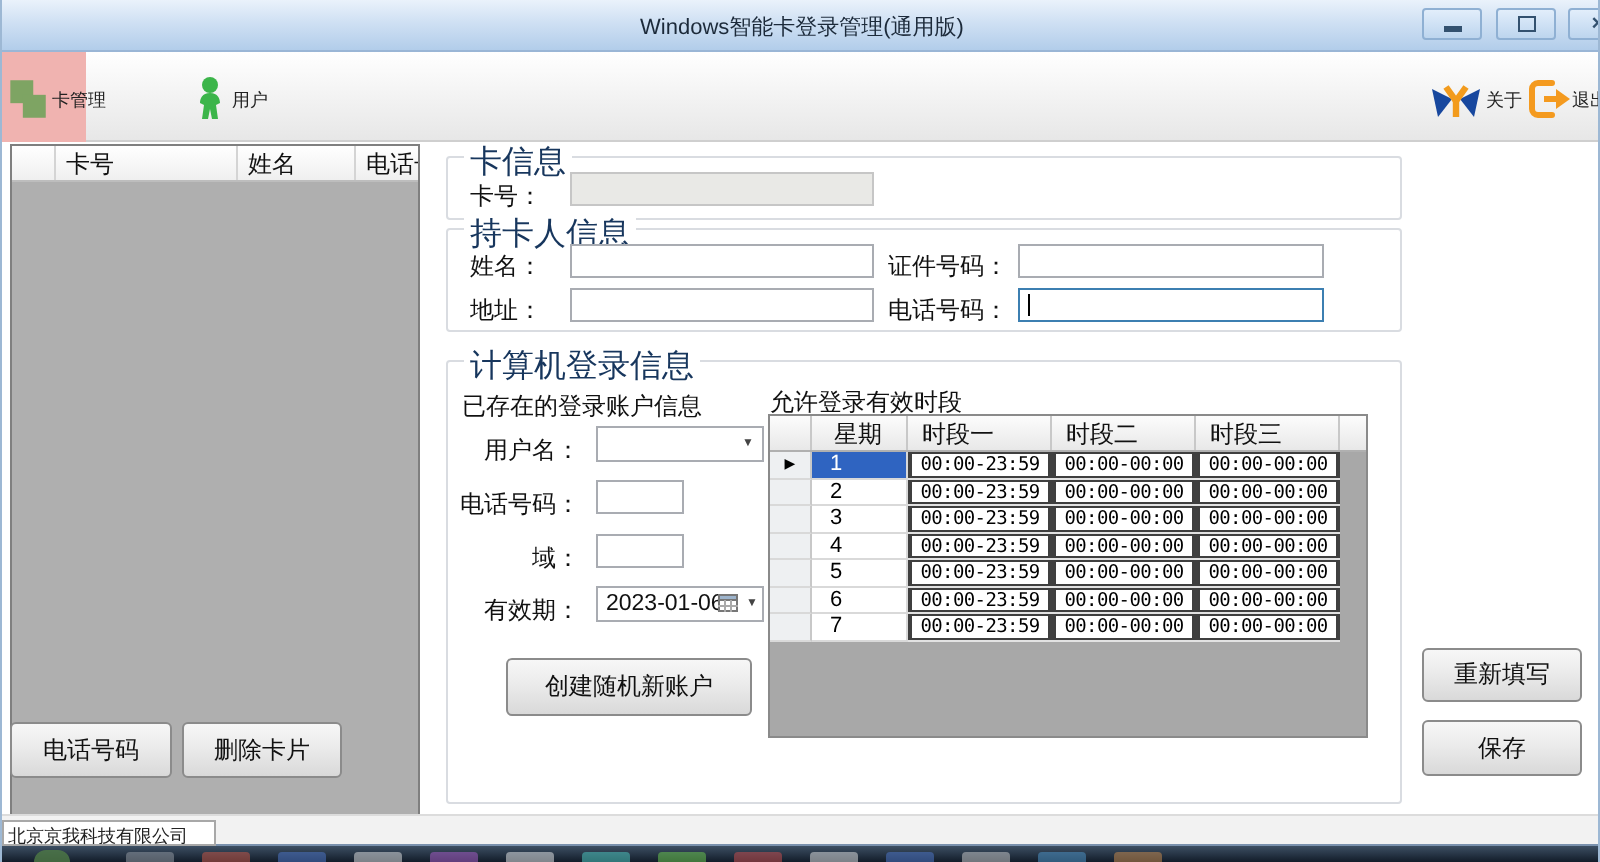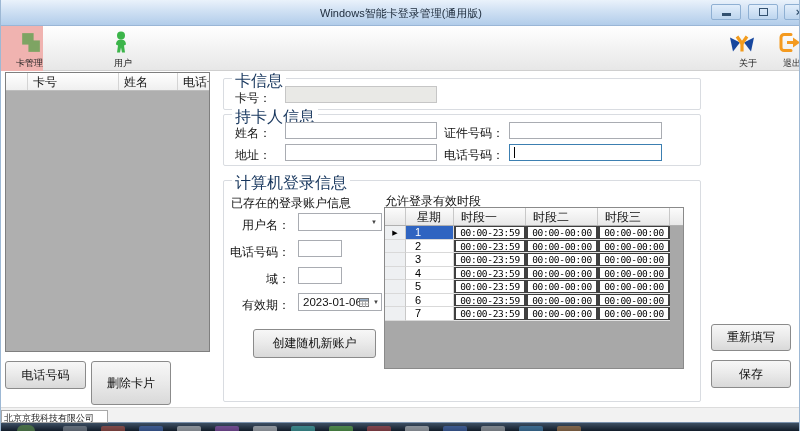--- a/index.html
+++ b/index.html
@@ -15,28 +15,28 @@
   .winbtn{position:absolute;top:4px;height:16px;width:30px;
     background:linear-gradient(#e2eefb,#bdd5ee);border:1px solid #8fb0d3;border-radius:2px;
     display:flex;align-items:center;justify-content:center;color:#33516f}
   .glyph-min{width:9px;height:3px;background:#33516f;display:block;margin-top:5px}
   .glyph-max{width:9px;height:8px;border:1px solid #33516f;display:block}
   .glyph-close{font-size:11px;font-weight:bold;line-height:12px}
 
   
   .toolbar{position:absolute;left:0;top:26px;width:800px;height:45px;
     background:linear-gradient(#ffffff,#e7e7e7);border-bottom:1px solid #cfcfcf}
-  .tbtn{position:absolute;top:0;height:45px;display:flex;flex-direction:column;align-items:flex-end;
+  .tbtn{position:absolute;top:0;height:45px;display:flex;flex-direction:row;align-items:center;
     justify-content:flex-start;padding-top:4px;font-size:9px;color:#222;cursor:default}
   .tbtn .lbl{margin-top:0px;white-space:nowrap}
   .tbtn.sel{background:#f0b3b0}
   .icon{display:block;height:27px}
 
   
-  .cardlist{position:absolute;left:4px;top:72px;width:205px;height:280px;border:1px solid #7f7f7f;background:#afafaf}
+  .cardlist{position:absolute;left:4px;top:72px;width:205px;height:352px;border:1px solid #7f7f7f;background:#afafaf}
   .cl-header{display:flex;height:18px;background:linear-gradient(#ffffff,#efefef);
     border-bottom:1px solid #bdbdbd;font-size:12px;color:#111}
   .cl-h{border-right:1px solid #d4d4d4;padding:1px 0 0 5px;overflow:hidden;white-space:nowrap}
   .c0{width:22px}.c1{width:91px}.c2{width:59px}.c3{flex:1;border-right:none}
   .cl-body{position:absolute;left:0;top:18px;right:0;bottom:0;background:#afafaf}
 
   
   .btn{position:absolute;background:linear-gradient(#f7f7f7,#ebebeb 45%,#d9d9d9);
     border:1px solid #8b8b8b;border-radius:3px;font-size:12px;color:#111;
     display:flex;align-items:center;justify-content:center;white-space:nowrap}
@@ -149,21 +149,21 @@
     <div class="cl-header">
       <div class="cl-h c0"></div>
       <div class="cl-h c1">卡号</div>
       <div class="cl-h c2">姓名</div>
       <div class="cl-h c3">电话号码</div>
     </div>
     <div class="cl-body"></div>
   </div>
 
   <div class="btn" style="left:4px;top:361px;width:81px;height:28px">电话号码</div>
-  <div class="btn" style="left:90px;top:361px;width:80px;height:44px">删除卡片</div>
+  <div class="btn" style="left:90px;top:361px;width:80px;height:28px">删除卡片</div>
 
   <div class="gb" style="left:222px;top:78px;width:478px;height:32px">
     <span class="legend">卡信息</span>
   </div>
   <div class="label" style="right:528px;top:90px">卡号：</div>
   <input class="inp disabled" style="left: 284px; top: 86px; width: 152px;" disabled="" value="">
 
   <div class="gb" style="left:222px;top:114px;width:478px;height:52px">
     <span class="legend">持卡人信息</span>
   </div>

